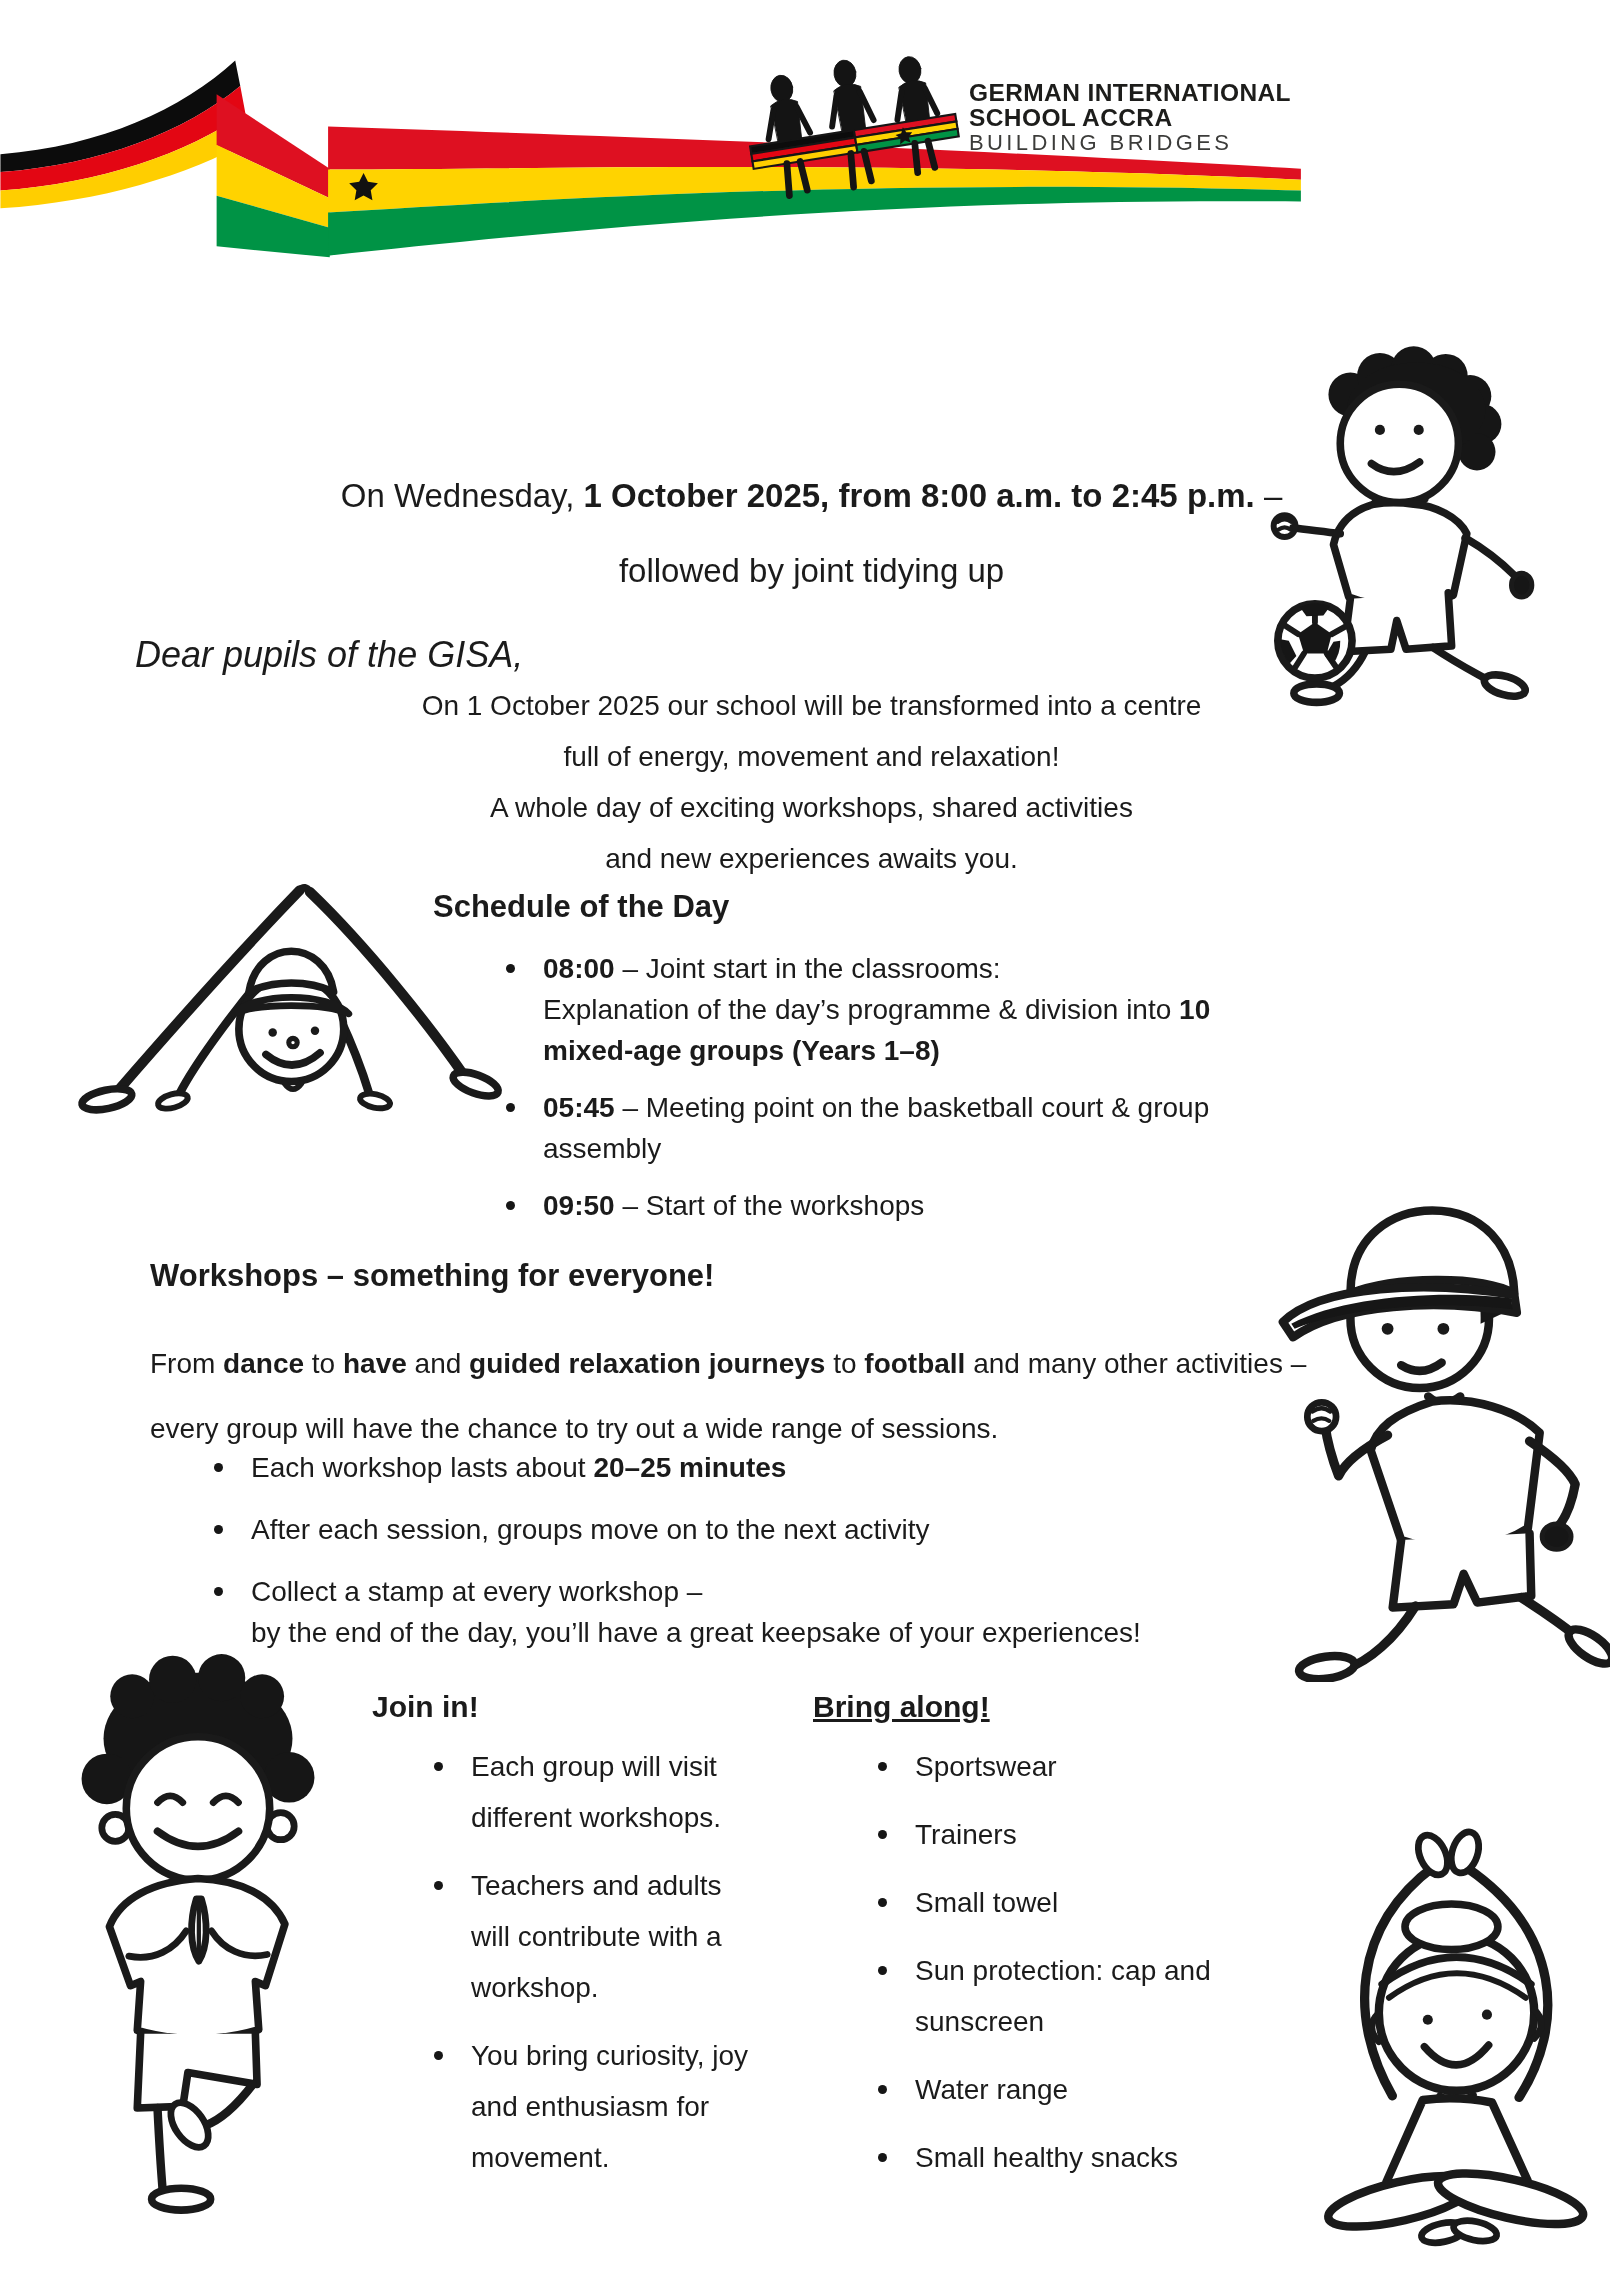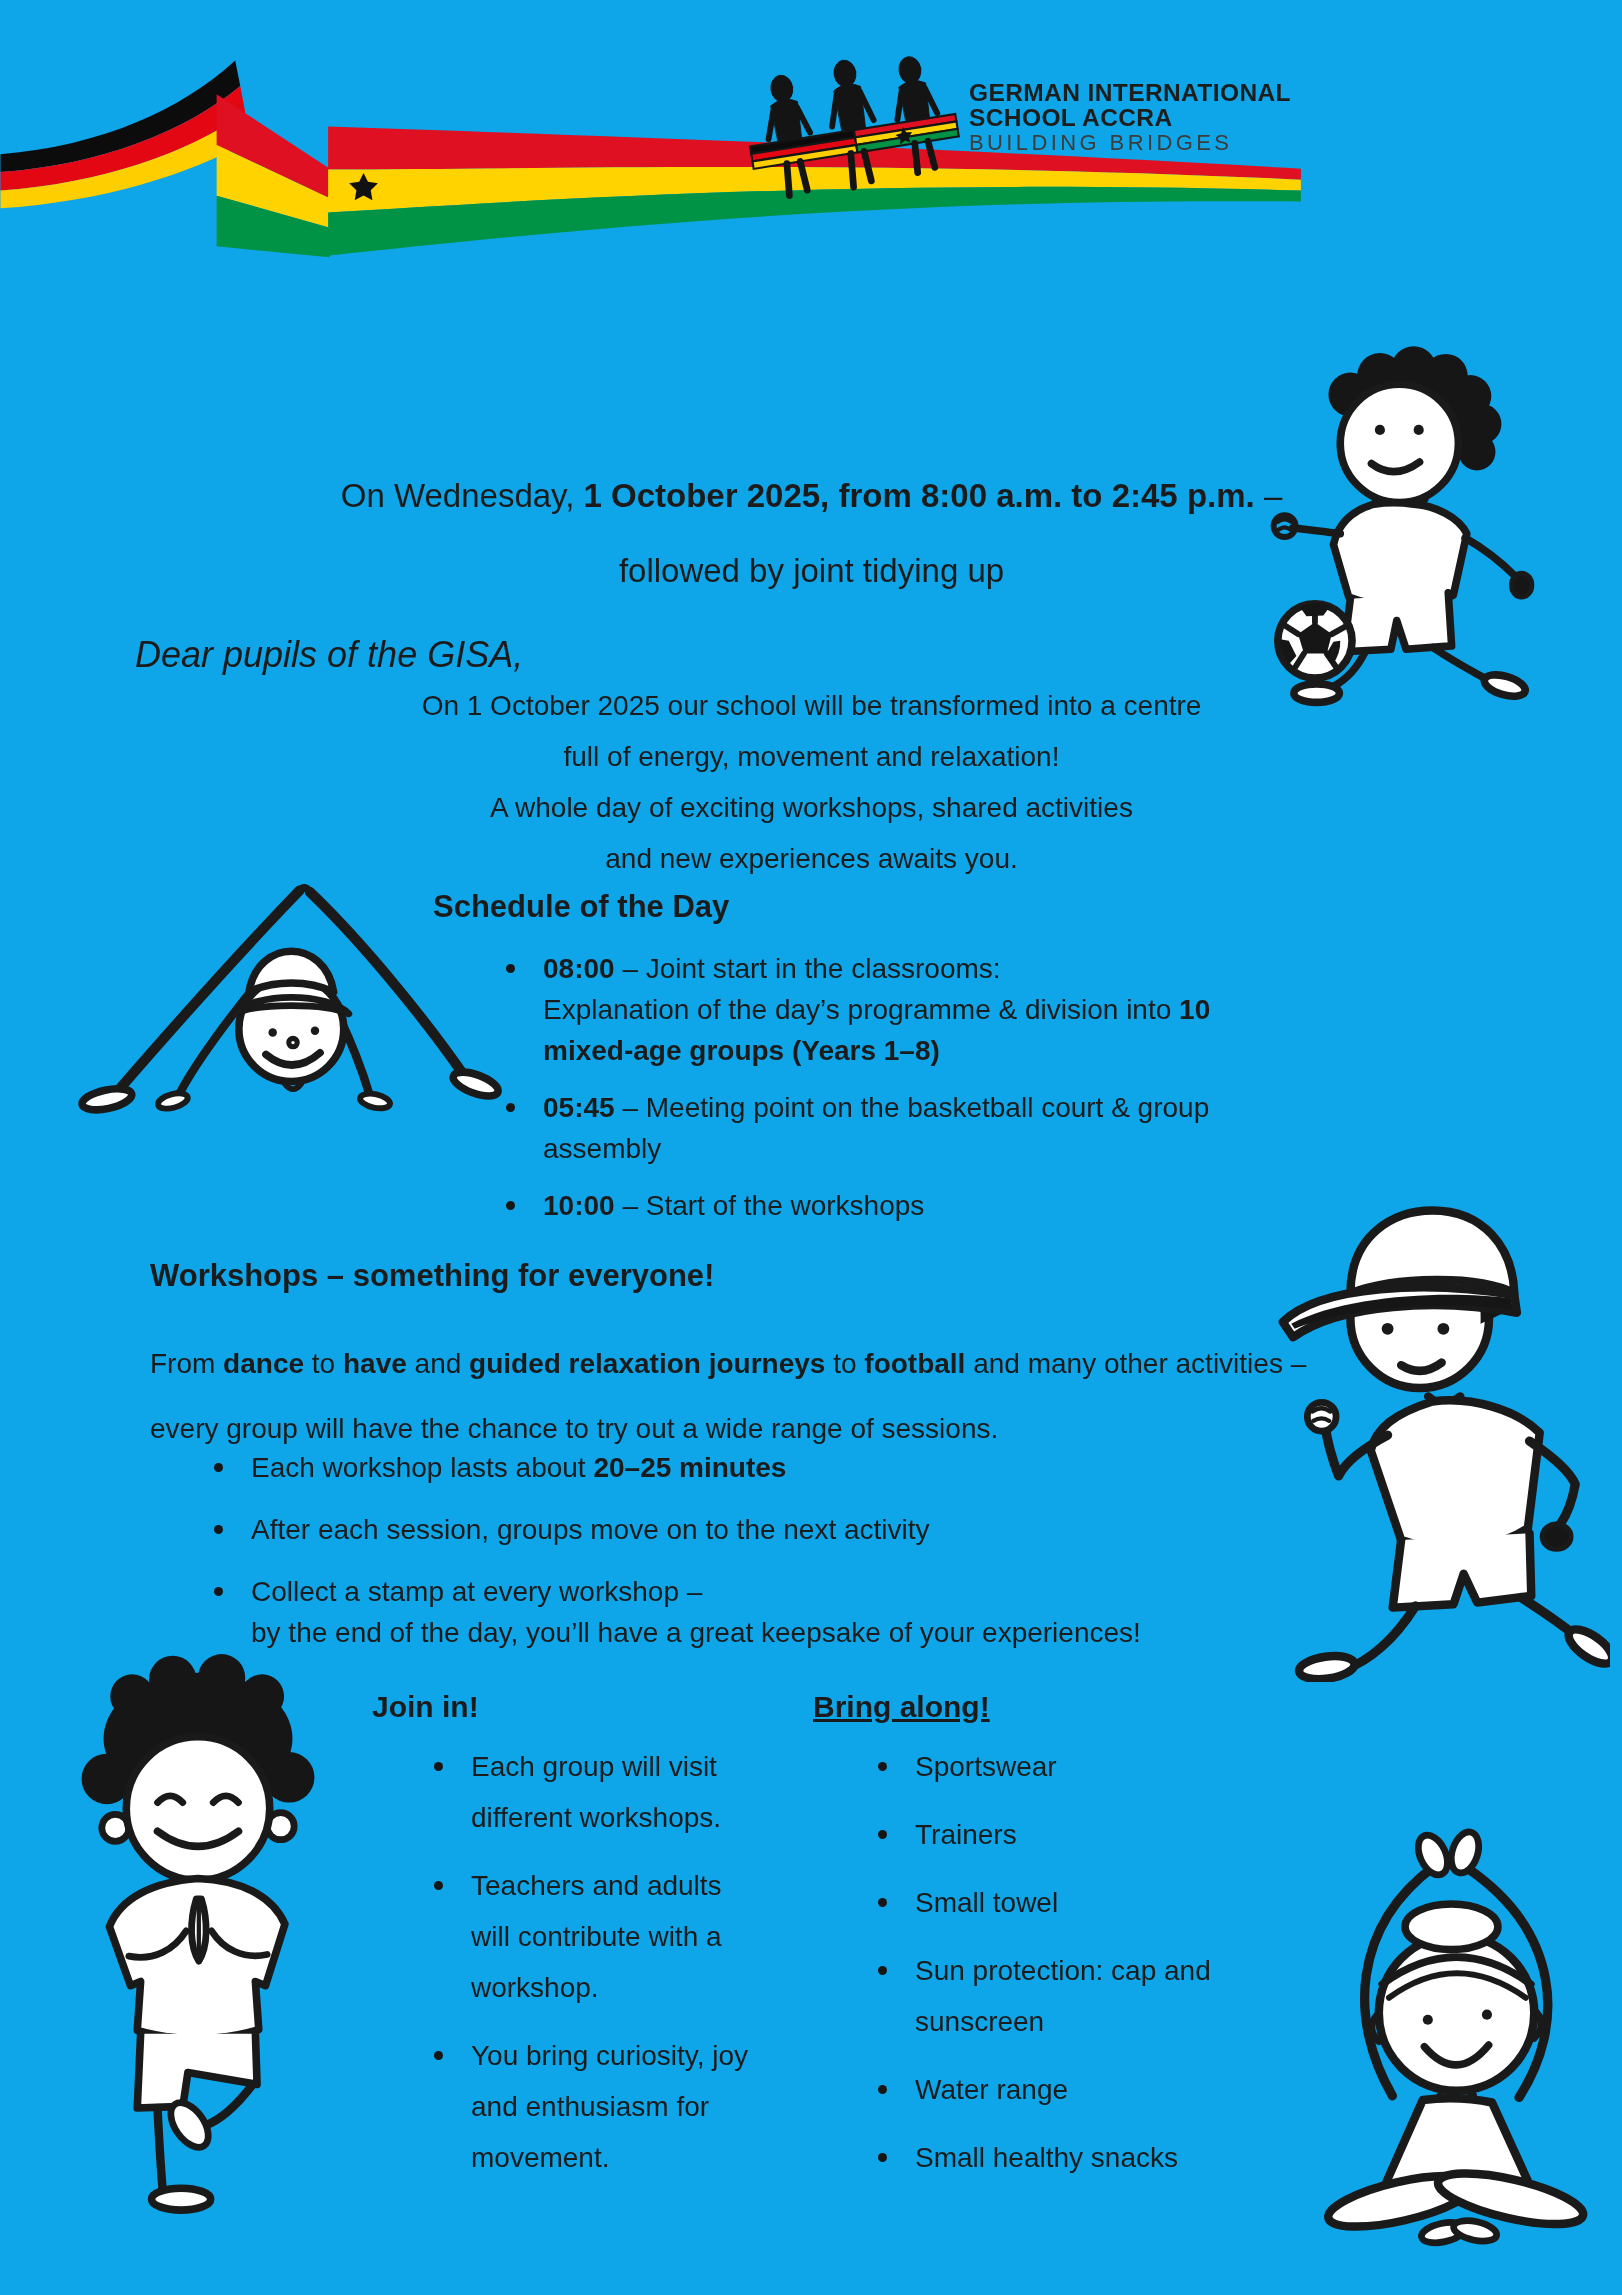--- a/index.html
+++ b/index.html
@@ -3,21 +3,21 @@
 <meta charset="utf-8">
 <style>
   :root{
     --german-black:#0c0c0c; --german-red:#e30613; --german-gold:#ffce00;
     --ghana-red:#de1021; --ghana-gold:#ffd300; --ghana-green:#009345;
     --ink:#1b1b1b;
   }
   *{box-sizing:border-box;}
   body{margin:0;background:#e8e8e8;}
   .page{
-    position:relative;width:1623px;height:2295px;background:#0ea5e9;
+    position:relative;width:1623px;height:2295px;background:#ffffff;
     margin:0 auto;overflow:hidden;
     font-family:"Liberation Sans","DejaVu Sans",sans-serif;color:var(--ink);
   }
   .abs{position:absolute;}
   b{font-weight:700;}
 
   
   .ribbon{left:0;top:42px;width:1352px;height:228px;}
   .logo-mark{left:742px;top:47px;width:227px;height:154px;}
   .logo-text{left:969px;top:81px;line-height:24.5px;}
@@ -131,21 +131,21 @@
 
   <p class="abs dateline"><span>On Wednesday, </span><b>1 October 2025, from 8:00 a.m. to 2:45 p.m.</b><span> –</span></p>
   <p class="abs followup">followed by joint tidying up</p>
   <p class="abs salutation">Dear pupils of the GISA,</p>
   <p class="abs intro">On 1 October 2025 our school will be transformed into a centre<br>full of energy, movement and relaxation!<br>A whole day of exciting workshops, shared activities<br>and new experiences awaits you.</p>
 
   <h2 class="abs h-sec schedule-heading">Schedule of the Day</h2>
   <ul class="abs flyer-list schedule-list">
     <li><b>08:00</b><span> – Joint start in the classrooms:</span><br><span>Explanation of the day’s programme &amp; division into </span><b>10 mixed-age groups (Years 1–8)</b></li>
     <li><b>05:45</b><span> – Meeting point on the basketball court &amp; group assembly</span></li>
-    <li><b>10:00</b><span> – Start of the workshops</span></li>
+    <li><b>09:50</b><span> – Start of the workshops</span></li>
   </ul>
 
   <h2 class="abs h-sec workshops-heading">Workshops – something for everyone!</h2>
   <p class="abs workshops-intro"><span>From </span><b>dance</b><span> to </span><b>have</b><span> and </span><b>guided relaxation journeys</b><span> to </span><b>football</b><span> and many other activities – every group will have the chance to try out a wide range of sessions.</span></p>
   <ul class="abs flyer-list workshop-list">
     <li><span>Each workshop lasts about </span><b>20–25 minutes</b></li>
     <li><span>After each session, groups move on to the next activity</span></li>
     <li><span>Collect a stamp at every workshop –</span><br><span>by the end of the day, you’ll have a great keepsake of your experiences!</span></li>
   </ul>
 

